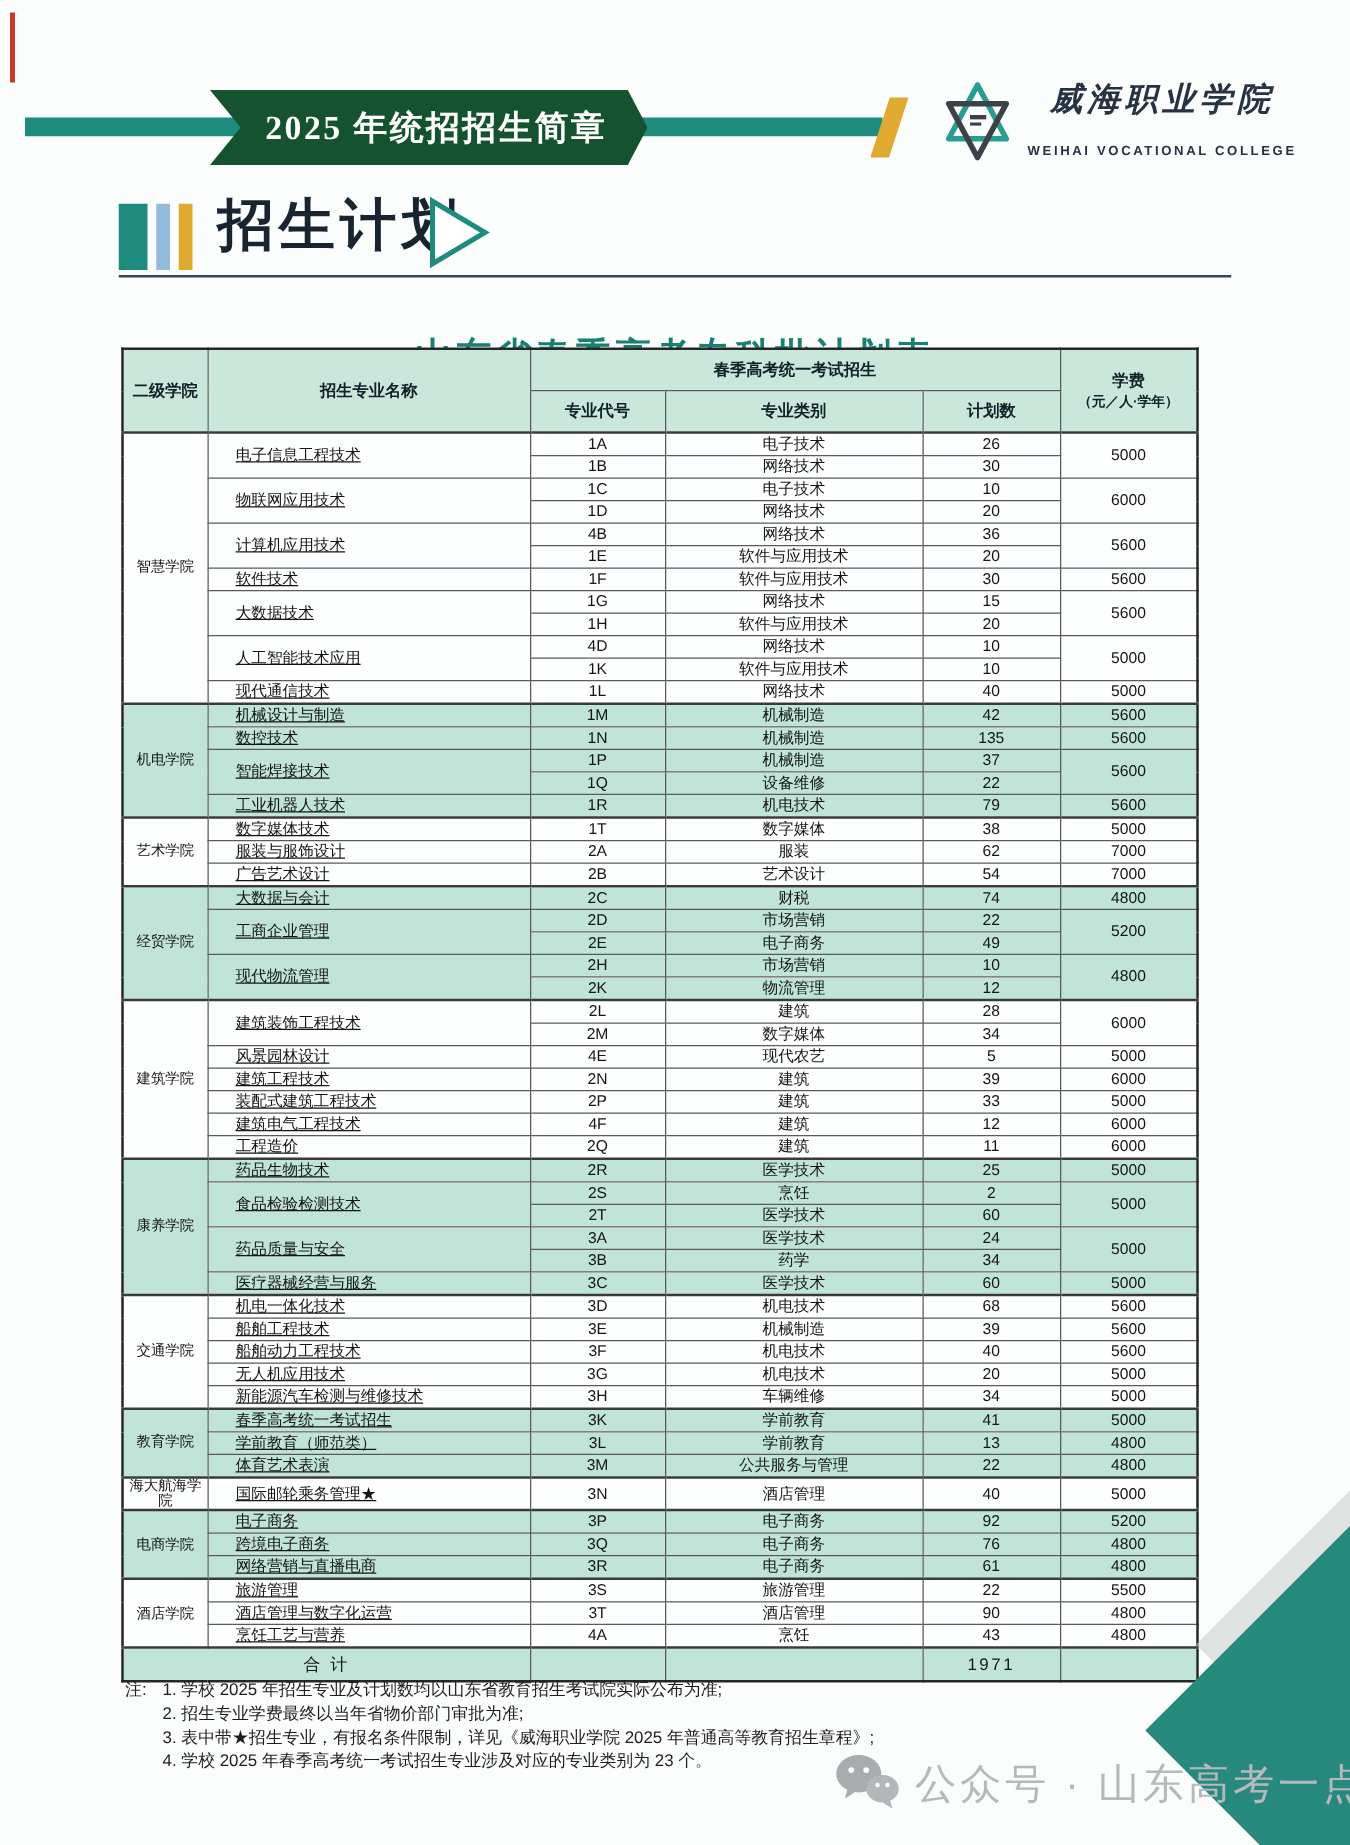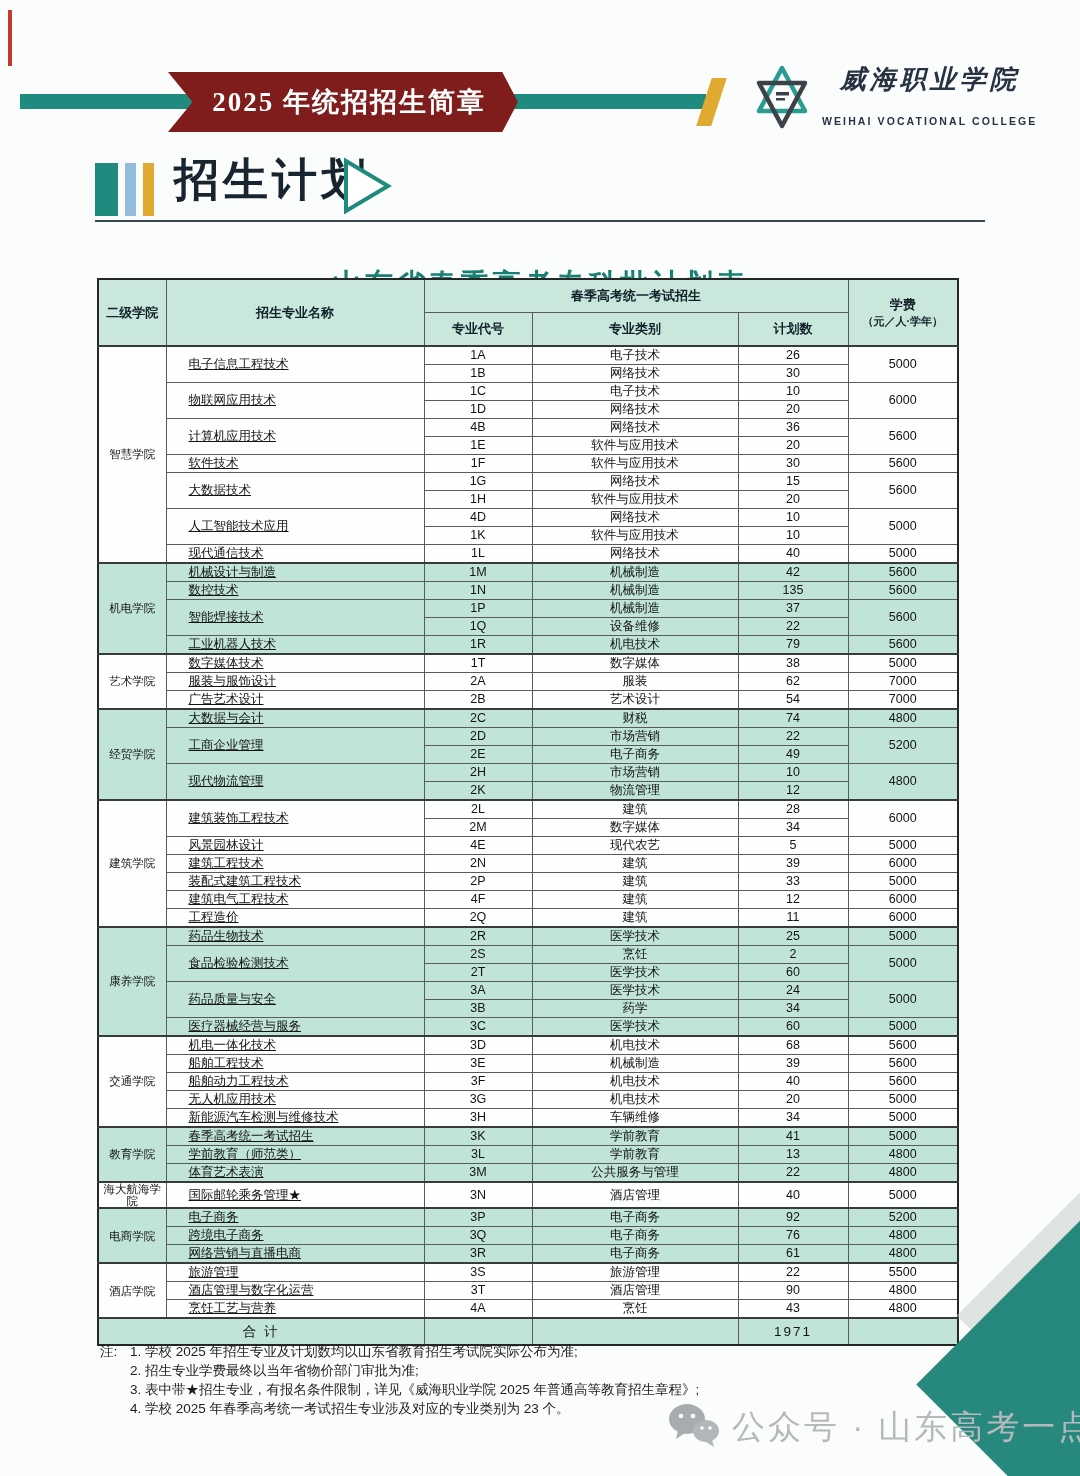--- a/index.html
+++ b/index.html
@@ -4,21 +4,21 @@
 <style>
   html,body{margin:0;padding:0;}
   body{
     width:1080px;height:1476px;position:relative;overflow:hidden;
     background:#fbfdfc;font-family:"Liberation Sans",sans-serif;color:#141414;
   }
   
   .red-dash{position:absolute;left:8px;top:10px;width:4px;height:56px;background:#c23b2e;}
   .banner-bar{position:absolute;left:20px;top:94px;width:686px;height:15px;background:#1f8a7e;}
   .banner-badge{
-    position:absolute;left:168px;top:72px;width:350px;height:60px;background:#7f1d1d;
+    position:absolute;left:168px;top:72px;width:350px;height:60px;background:#14532d;
     clip-path:polygon(0% 0%,95.5% 0%,100% 50%,95.5% 100%,0% 100%,7% 50%);
     display:flex;align-items:center;justify-content:center;
   }
   .banner-badge span{
     color:#ffffff;font-family:"Liberation Serif",serif;font-weight:bold;
     font-size:27px;letter-spacing:2px;padding-left:12px;
   }
   .yellow-slash{position:absolute;left:704px;top:78px;width:15px;height:48px;background:#e0a930;transform:skewX(-18deg);}
   .logo{position:absolute;left:752px;top:64px;display:flex;align-items:flex-start;}
   .logo-text{margin-left:10px;display:flex;flex-direction:column;align-items:center;}

